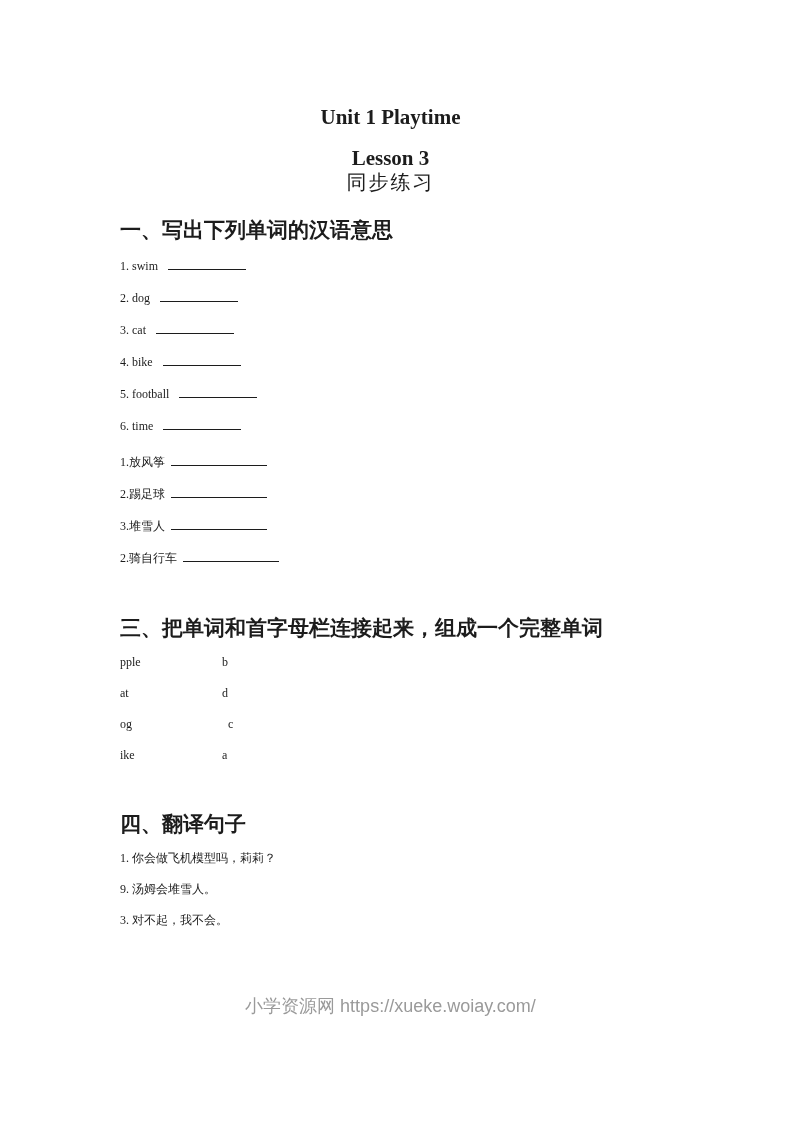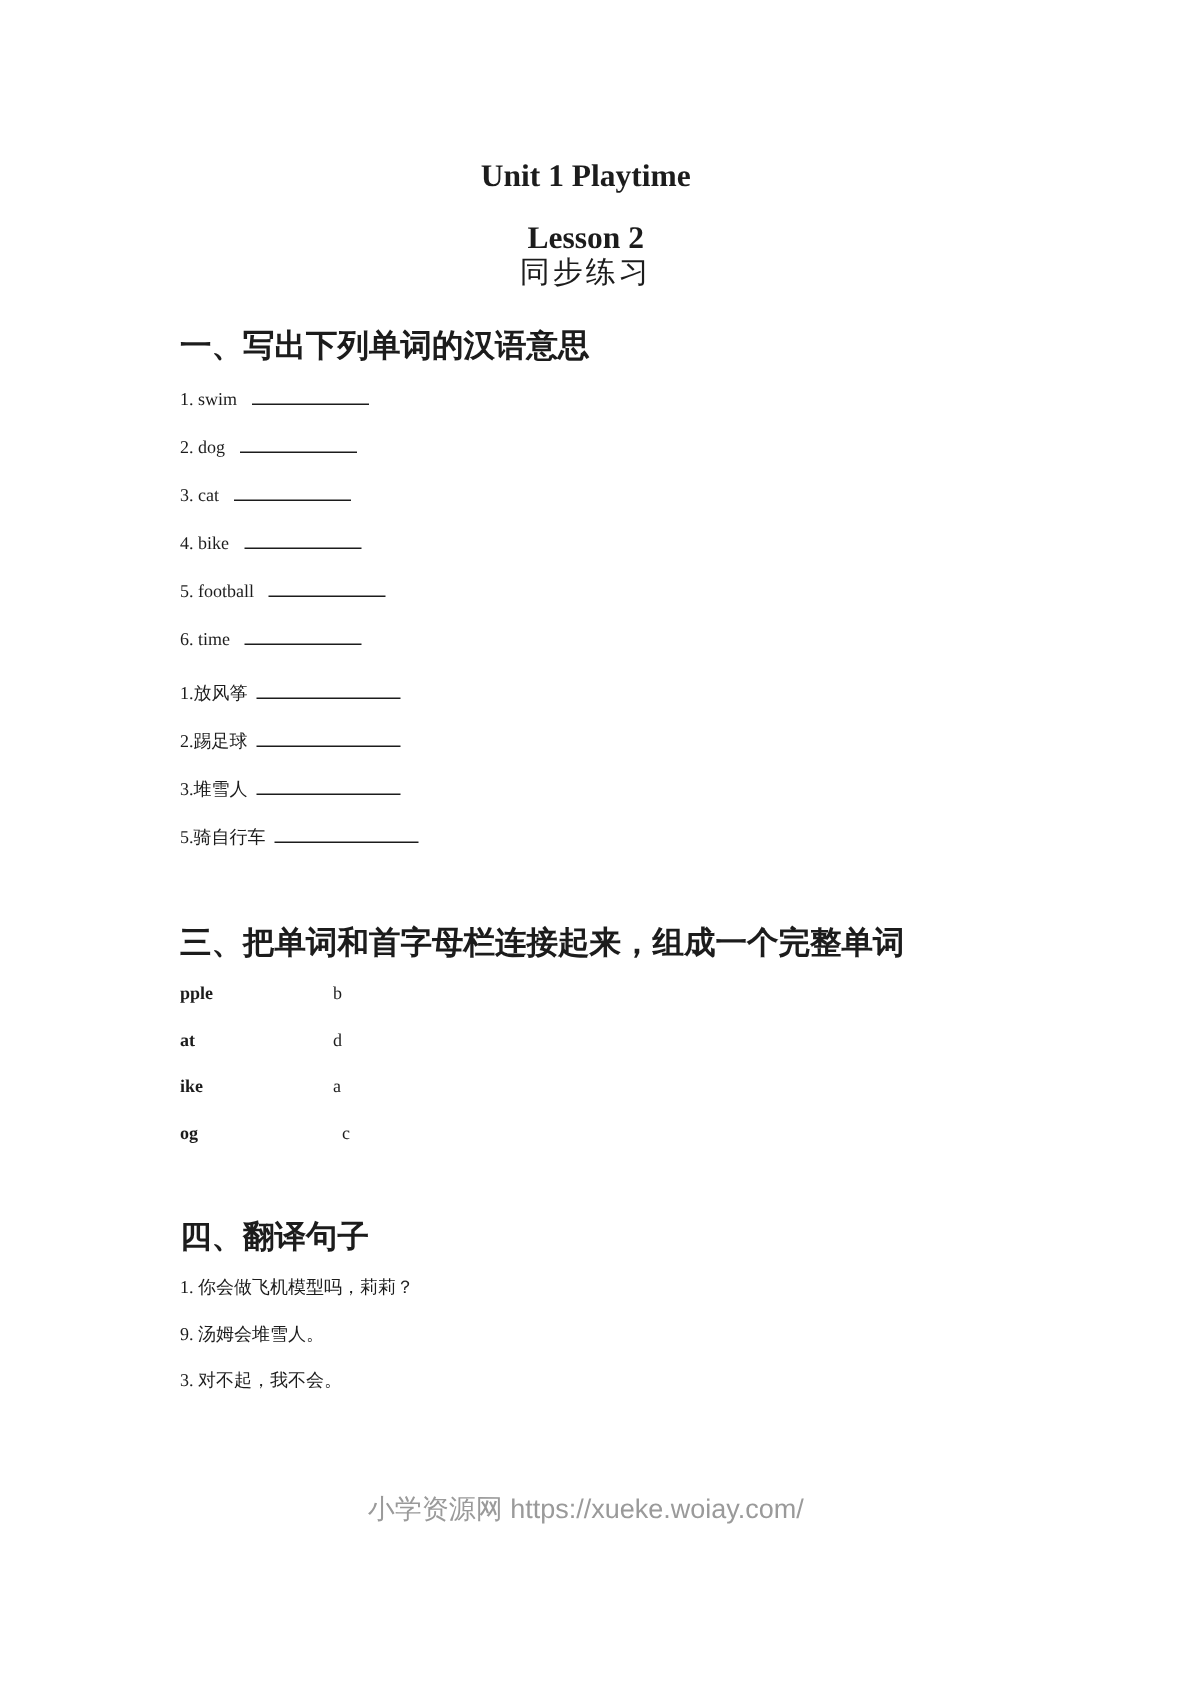--- a/index.html
+++ b/index.html
@@ -46,39 +46,39 @@
 
   .blank {
     display: inline-block;
     border-bottom: 1px solid #1c1c1c;
     height: 12px;
     vertical-align: baseline;
   }
   .blank-s1 { width: 78px; margin-left: 10px; }
   .blank-s2 { width: 96px; margin-left: 6px; }
 
-  .match-word { display: inline-block; width: 102px; font-weight: bold; }
+  .match-word { display: inline-block; width: 102px; }
   .letter-indent { margin-left: 6px; }
 
   .footer {
     margin-top: 68px;
     text-align: center;
     font-family: "Liberation Sans", "DejaVu Sans", sans-serif;
     font-size: 18px;
     line-height: 20px;
     color: #9a9a9a;
   }
 </style>
 </head>
 <body>
 
 <div class="page">
 
   <div class="title">Unit 1 Playtime</div>
-  <div class="title t2">Lesson 2</div>
+  <div class="title t2">Lesson 3</div>
   <div class="title t3">同步练习</div>
 
   <div class="sec-heading sh1">一、写出下列单词的汉语意思</div>
   <div class="row mt16">
     <span>1. swim</span><span class="blank blank-s1"></span>
   </div>
   <div class="row">
     <span>2. dog</span><span class="blank blank-s1"></span>
   </div>
   <div class="row">
@@ -97,35 +97,35 @@
   <div class="row mt19">
     <span>1.放风筝</span><span class="blank blank-s2"></span>
   </div>
   <div class="row">
     <span>2.踢足球</span><span class="blank blank-s2"></span>
   </div>
   <div class="row">
     <span>3.堆雪人</span><span class="blank blank-s2"></span>
   </div>
   <div class="row">
-    <span>5.骑自行车</span><span class="blank blank-s2"></span>
+    <span>2.骑自行车</span><span class="blank blank-s2"></span>
   </div>
 
   <div class="sec-heading sh3">三、把单词和首字母栏连接起来，组成一个完整单词</div>
   <div class="row mt15">
     <span class="match-word">pple</span><span>b</span>
   </div>
   <div class="row">
     <span class="match-word">at</span><span>d</span>
   </div>
   <div class="row">
-    <span class="match-word">ike</span><span>a</span>
+    <span class="match-word">og</span><span class="letter-indent">c</span>
   </div>
   <div class="row">
-    <span class="match-word">og</span><span class="letter-indent">c</span>
+    <span class="match-word">ike</span><span>a</span>
   </div>
 
   <div class="sec-heading sh4">四、翻译句子</div>
   <div class="row mt15">
     <span>1. 你会做飞机模型吗，莉莉？</span>
   </div>
   <div class="row">
     <span>9. 汤姆会堆雪人。</span>
   </div>
   <div class="row">

